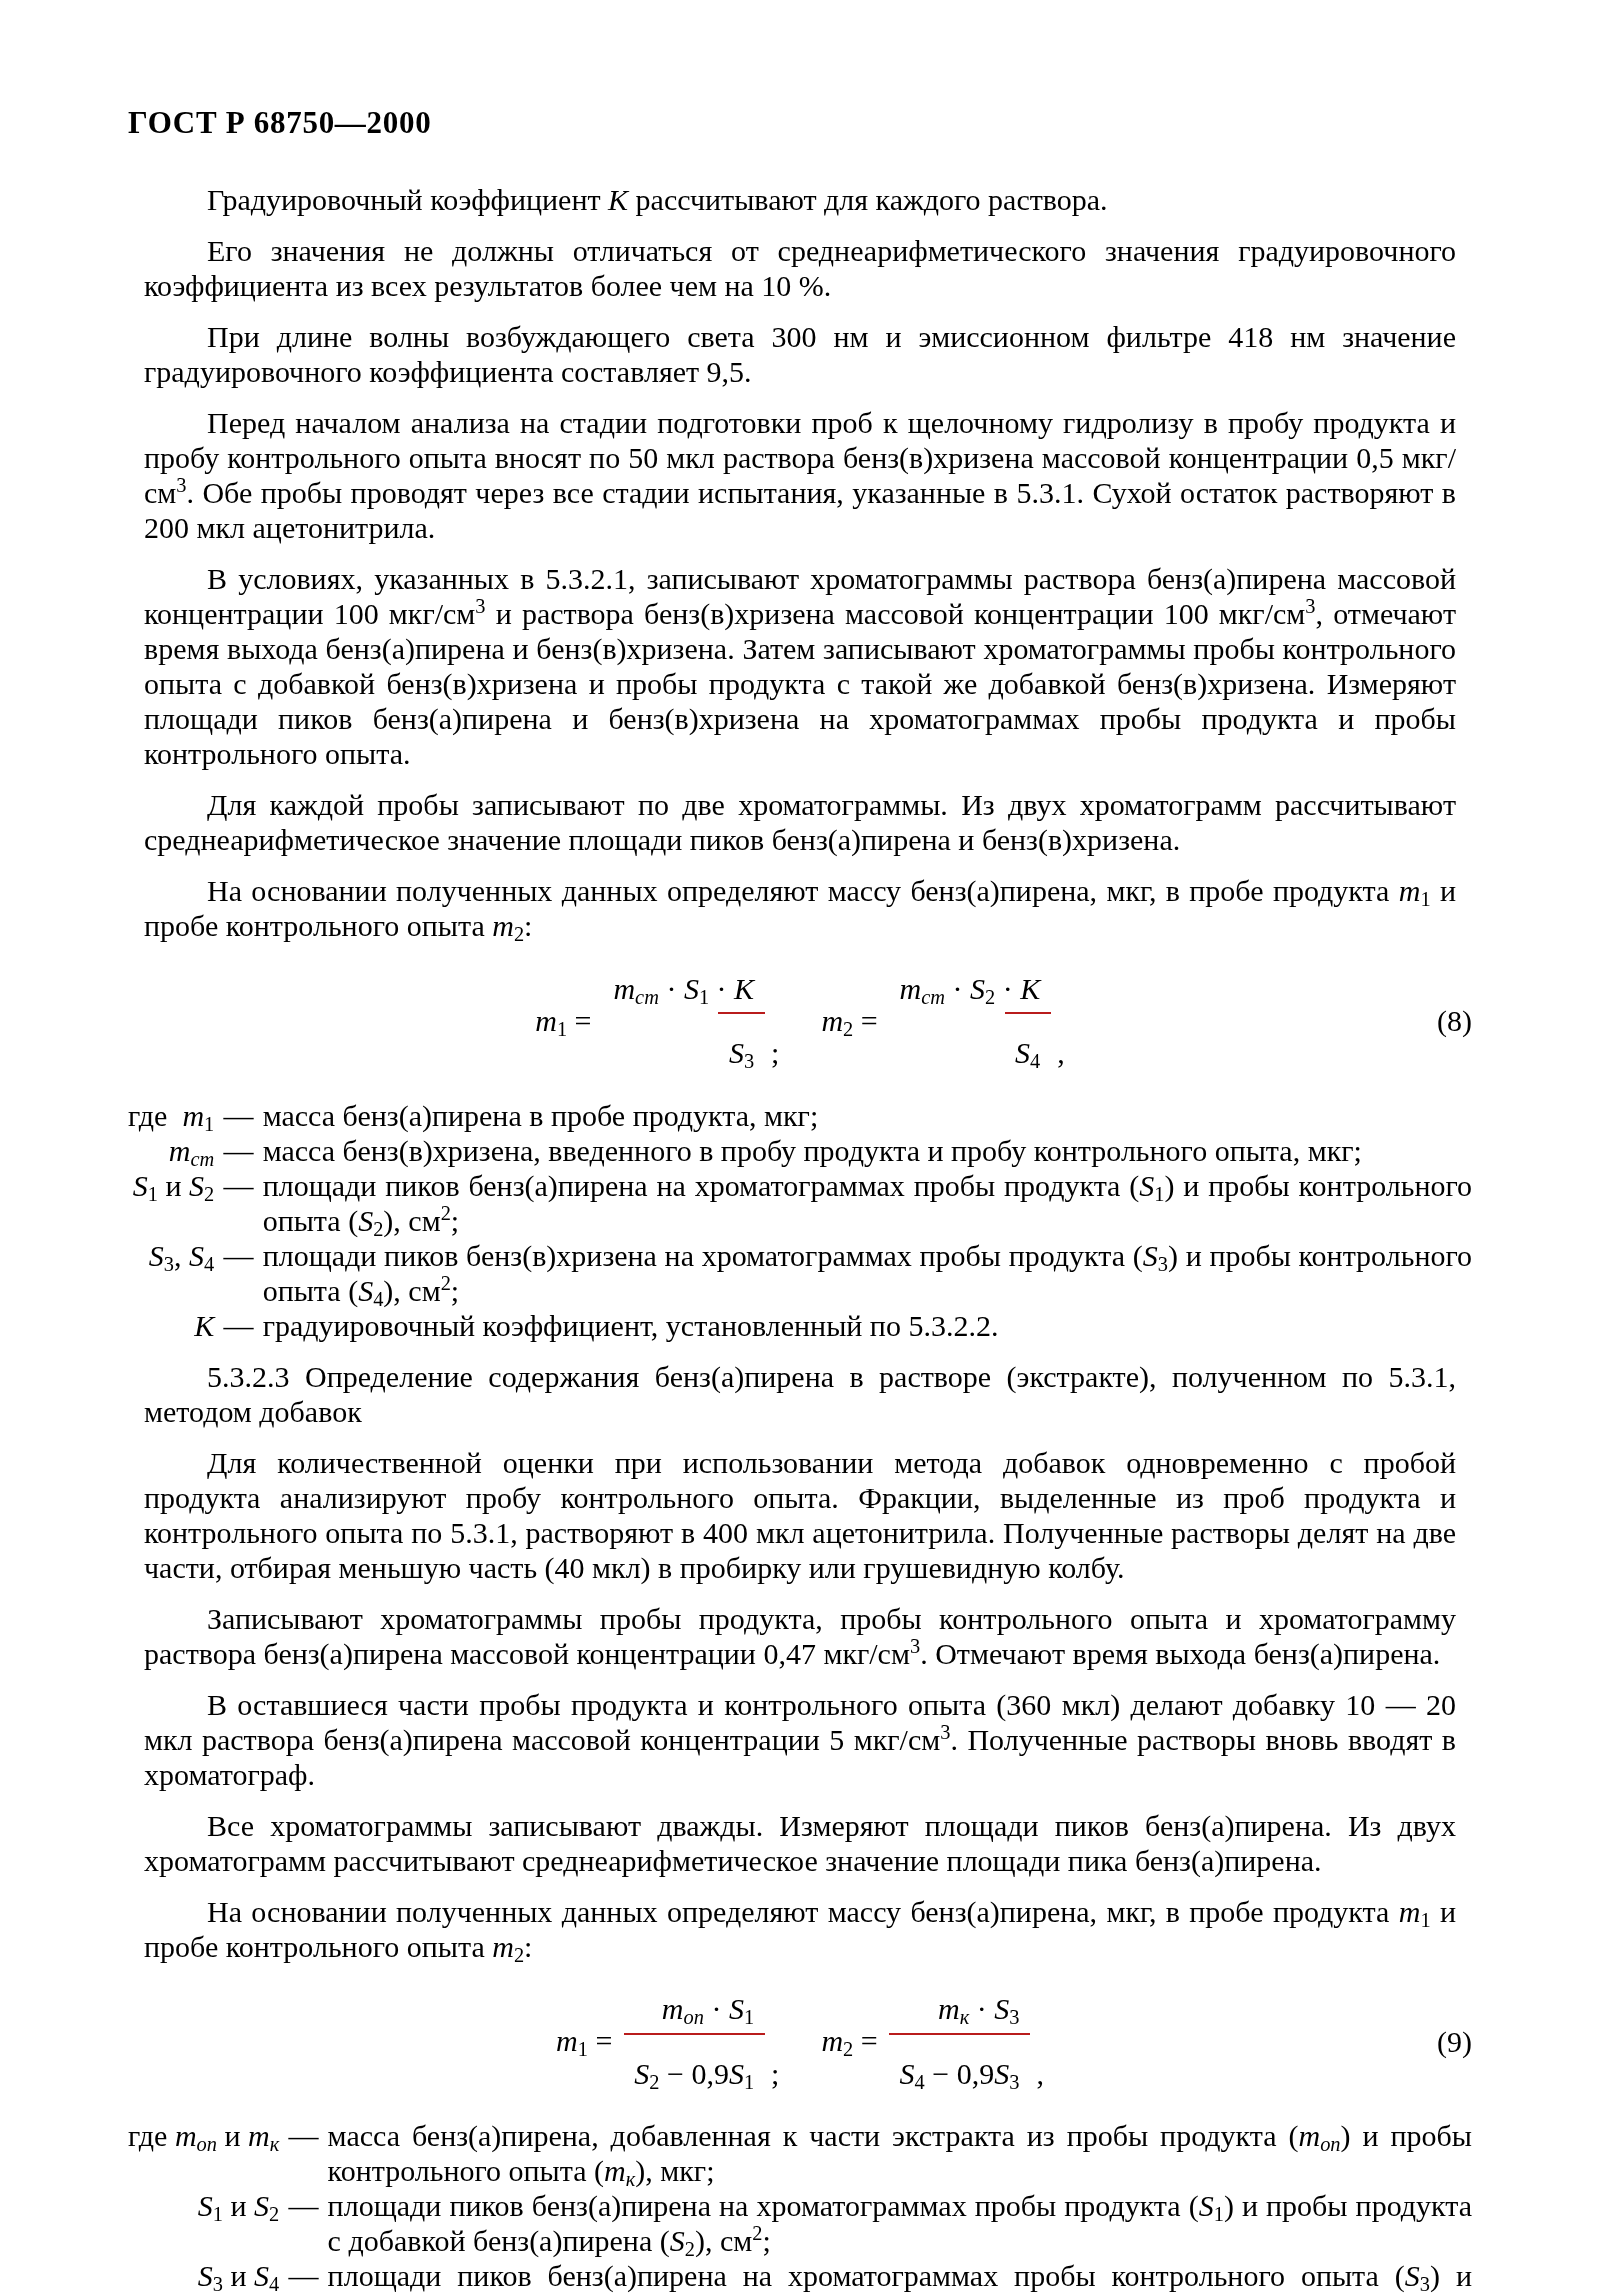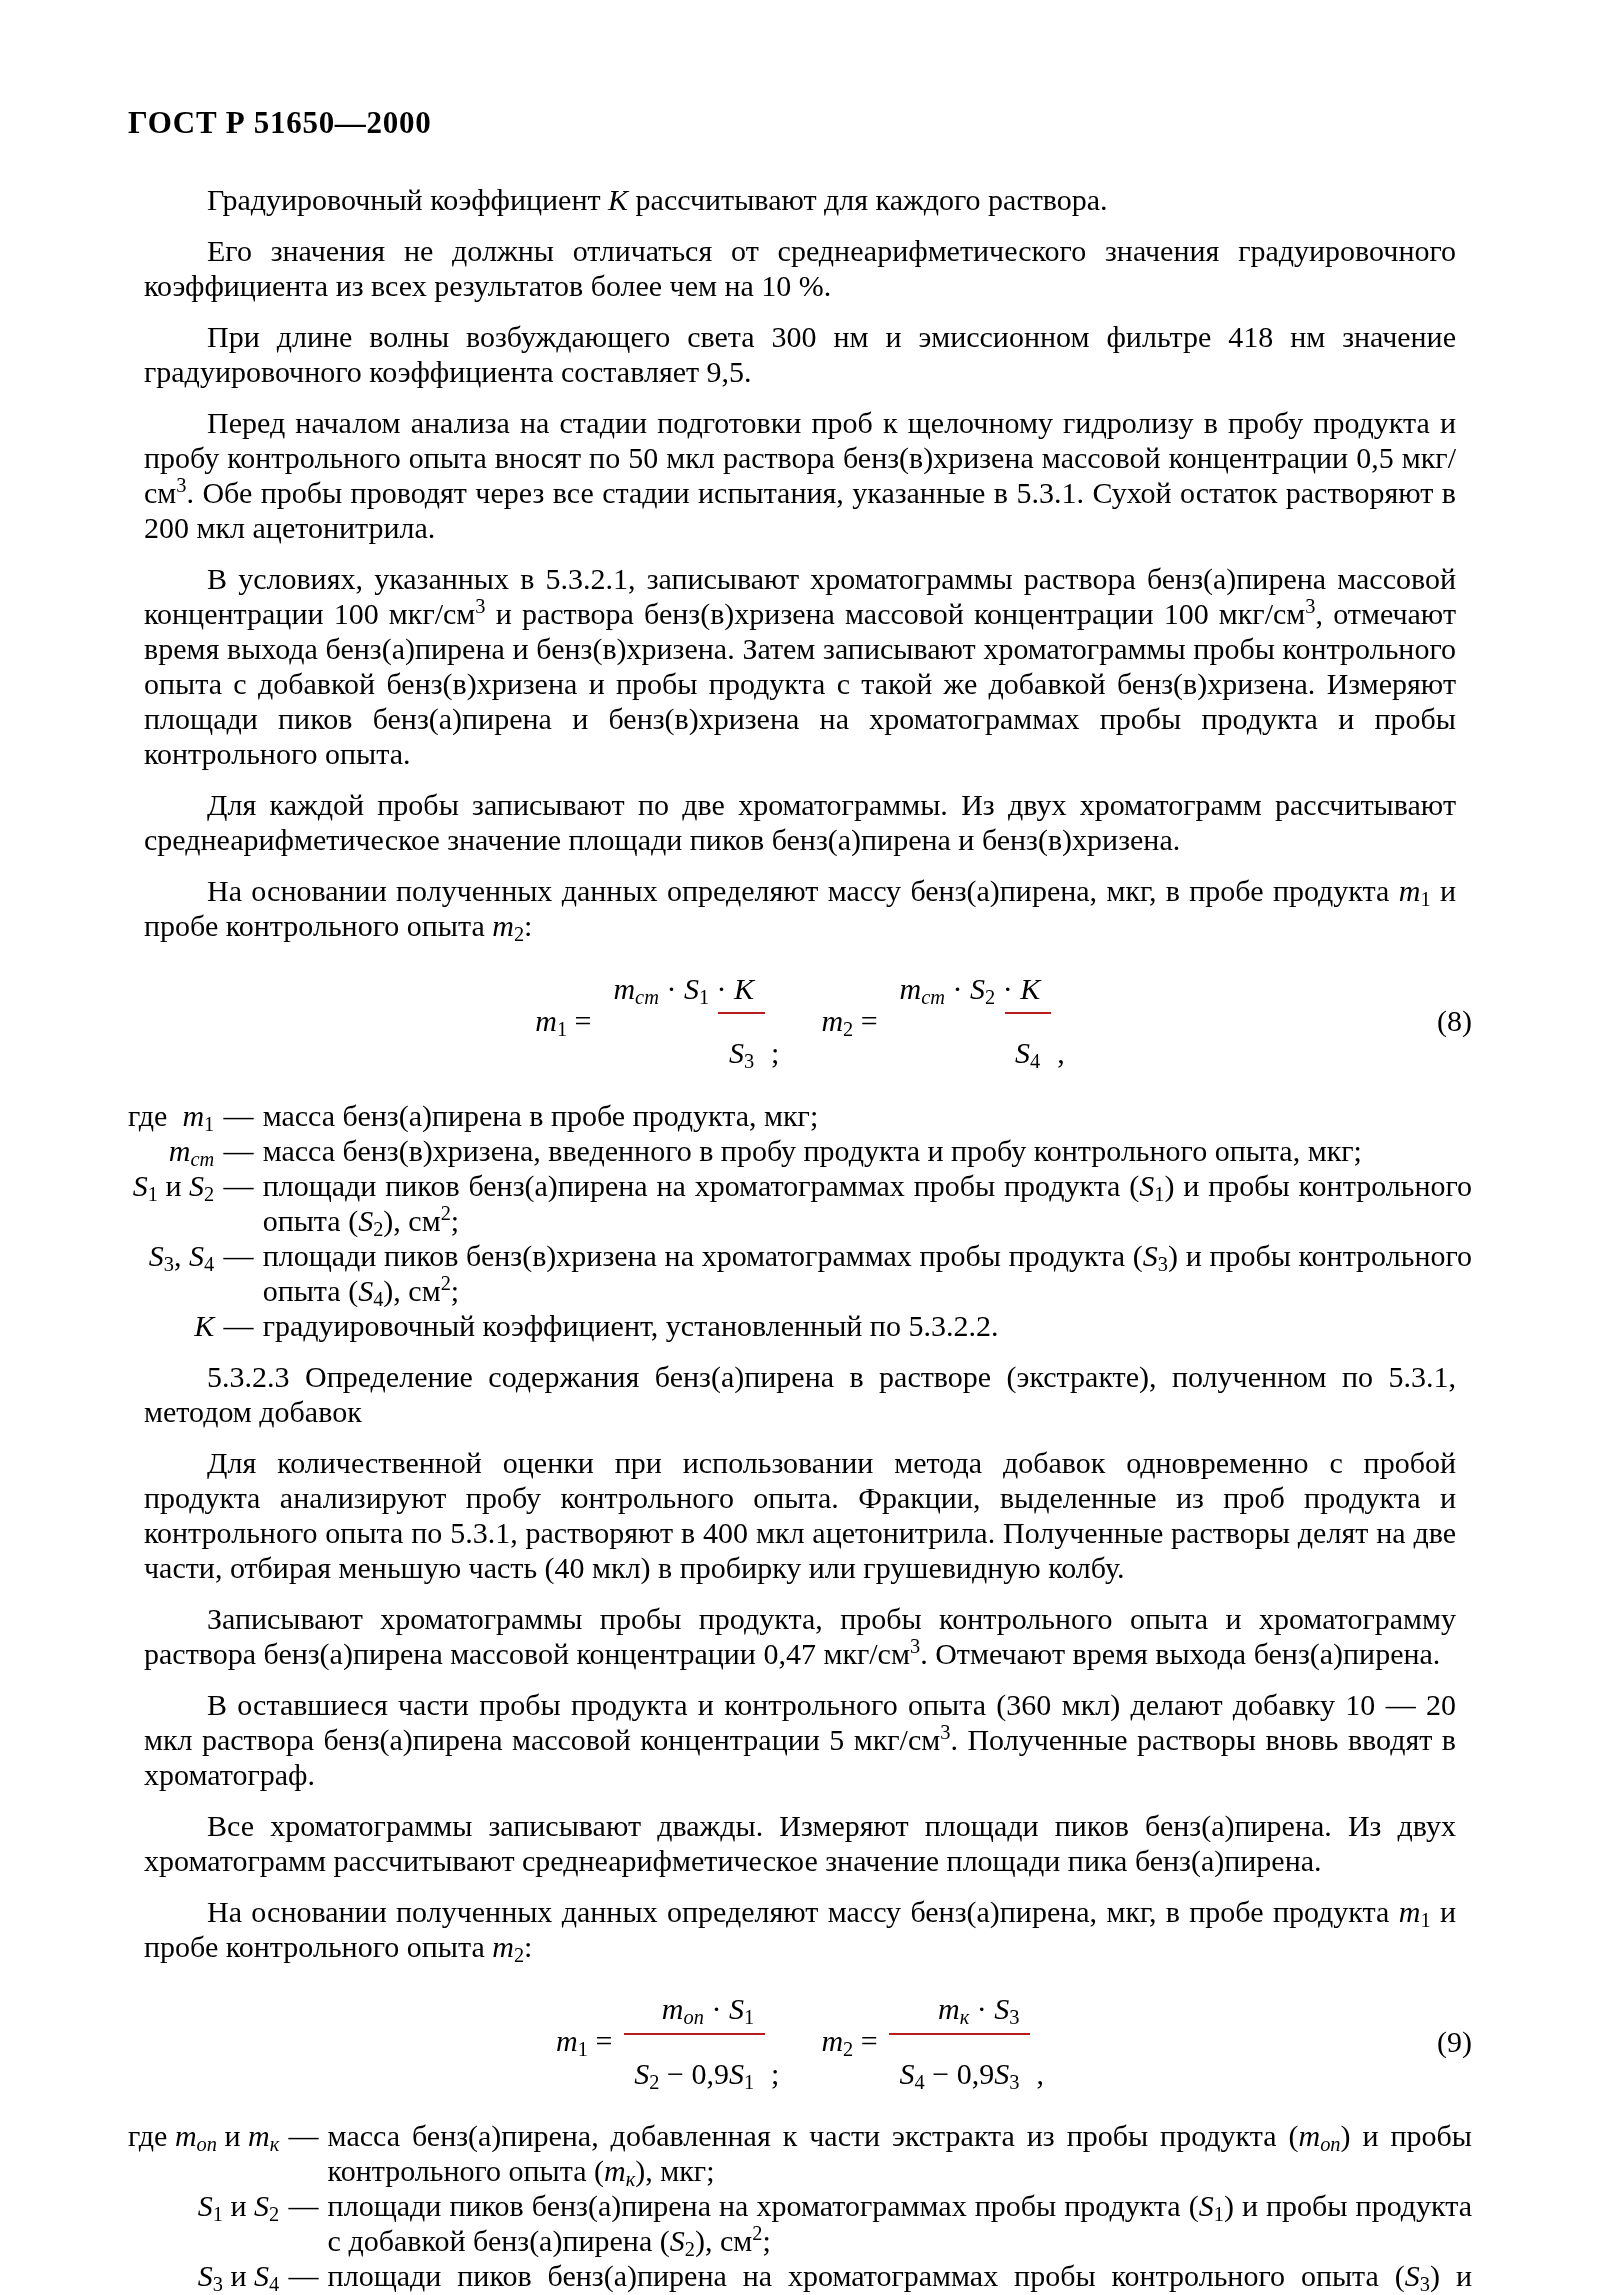--- a/index.html
+++ b/index.html
@@ -88,21 +88,21 @@
     display: table-cell;
     vertical-align: top;
     text-align: justify;
   }
 
   .page-number { margin-top: 17px; }
 </style>
 </head>
 <body>
 
-<div class="gost-header">ГОСТ Р 51650—2000</div>
+<div class="gost-header">ГОСТ Р 68750—2000</div>
 
 <div>
     <p class="para"><span>Градуировочный коэффициент </span><span class="var">K</span><span> рассчитывают для каждого раствора.</span></p>
     <p class="para"><span>Его значения не должны отличаться от среднеарифметического значения градуировочного коэффициента из всех результатов более чем на 10 %.</span></p>
     <p class="para"><span>При длине волны возбуждающего света 300 нм и эмиссионном фильтре 418 нм значение градуировочного коэффициента составляет 9,5.</span></p>
     <p class="para"><span>Перед началом анализа на стадии подготовки проб к щелочному гидролизу в пробу продукта и пробу контрольного опыта вносят по 50 мкл раствора бенз(в)хризена массовой концентрации 0,5 мкг/см</span><sup>3</sup><span>. Обе пробы проводят через все стадии испытания, указанные в 5.3.1. Сухой остаток растворяют в 200 мкл ацетонитрила.</span></p>
     <p class="para"><span>В условиях, указанных в 5.3.2.1, записывают хроматограммы раствора бенз(а)пирена массовой концентрации 100 мкг/см</span><sup>3</sup><span> и раствора бенз(в)хризена массовой концентрации 100 мкг/см</span><sup>3</sup><span>, отмечают время выхода бенз(а)пирена и бенз(в)хризена. Затем записывают хроматограммы пробы контрольного опыта с добавкой бенз(в)хризена и пробы продукта с такой же добавкой бенз(в)хризена. Измеряют площади пиков бенз(а)пирена и бенз(в)хризена на хроматограммах пробы продукта и пробы контрольного опыта.</span></p>
     <p class="para"><span>Для каждой пробы записывают по две хроматограммы. Из двух хроматограмм рассчитывают среднеарифметическое значение площади пиков бенз(а)пирена и бенз(в)хризена.</span></p>
     <p class="para"><span>На основании полученных данных определяют массу бенз(а)пирена, мкг, в пробе продукта </span><span class="var">m</span><sub>1</sub><span> и пробе контрольного опыта </span><span class="var">m</span><sub>2</sub><span>:</span></p>
     <div class="formula-block">

